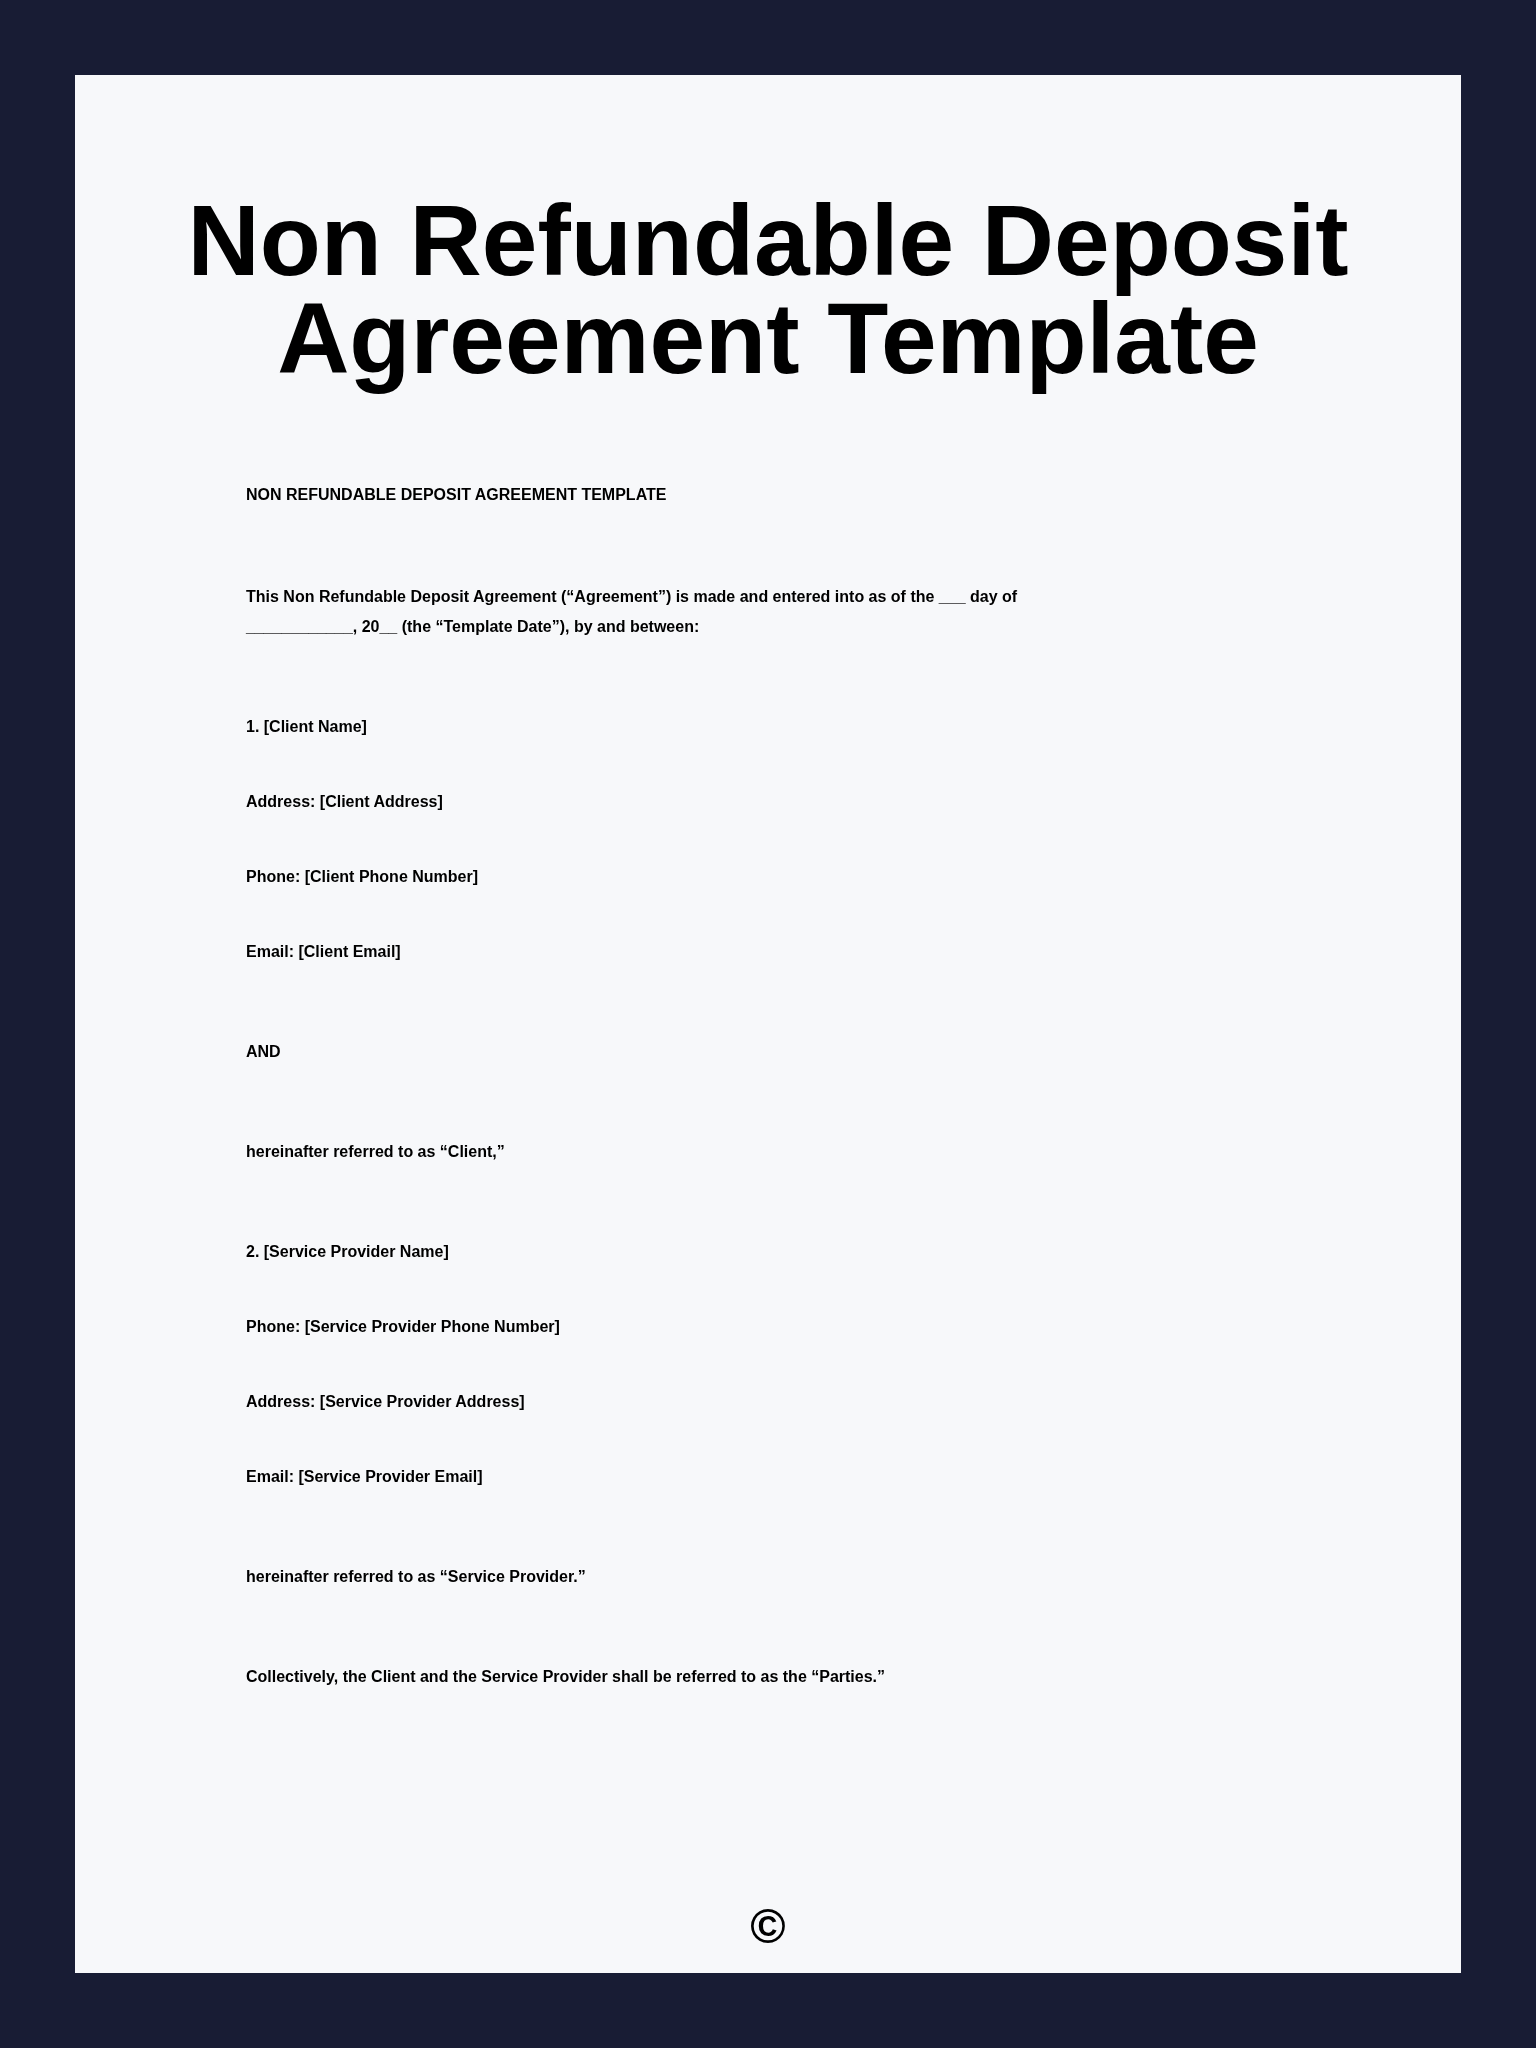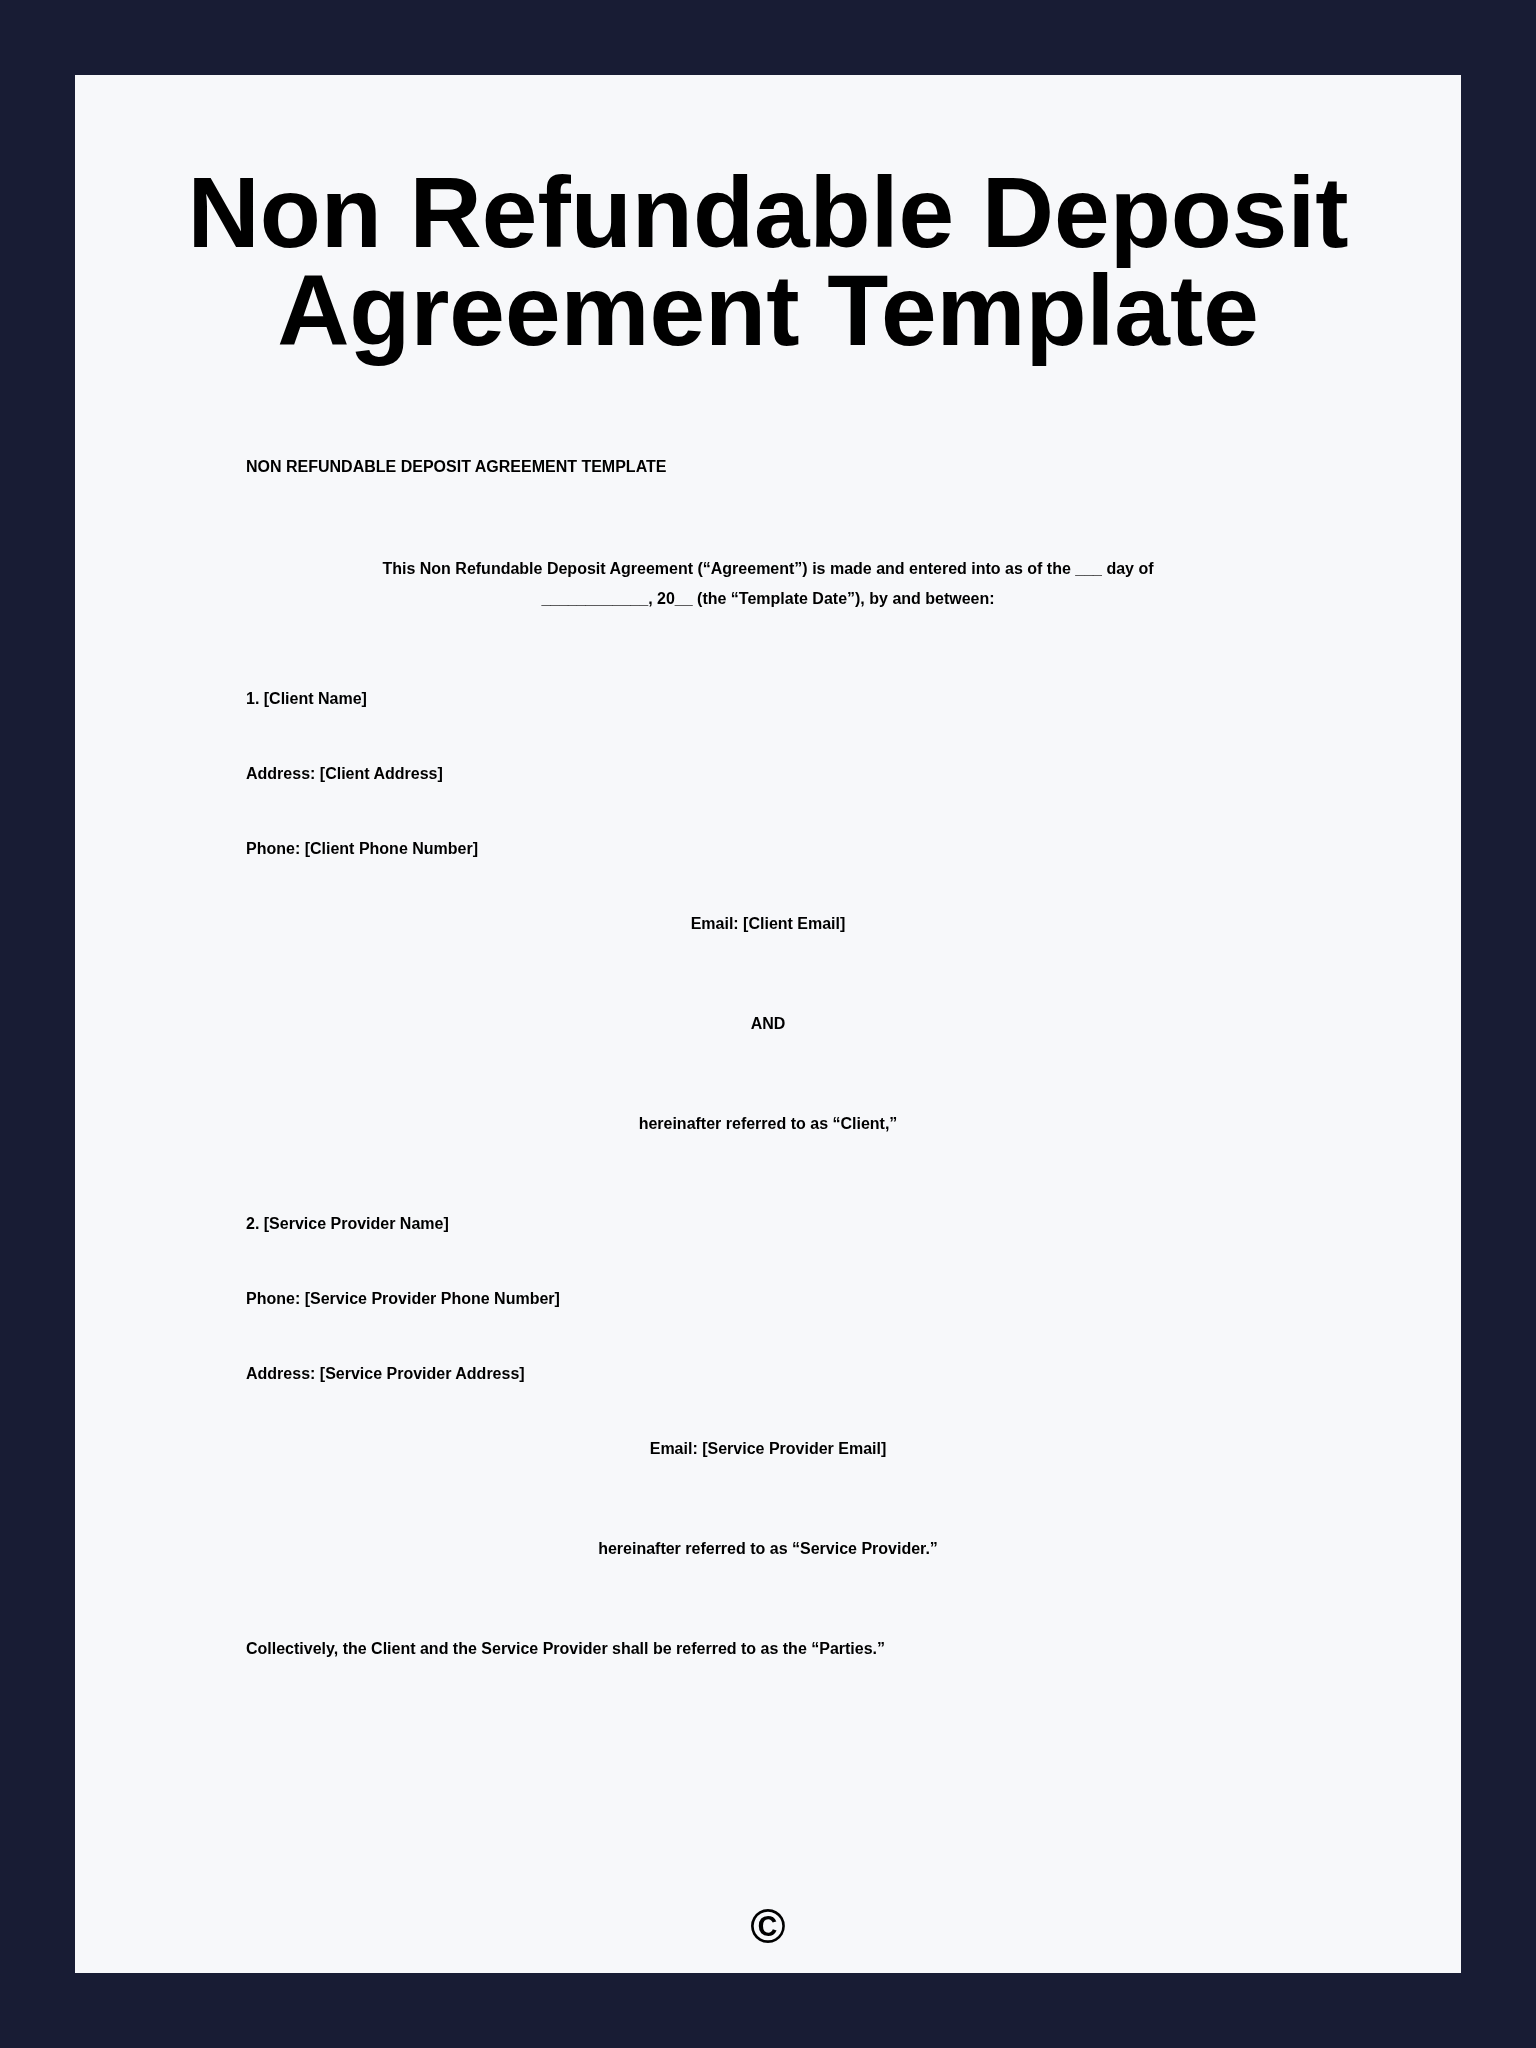--- a/index.html
+++ b/index.html
@@ -14,21 +14,21 @@
     padding:75px;
     font-family:"Liberation Sans","DejaVu Sans",sans-serif;
     overflow:hidden;
   }
   .page{
     position:relative;
     width:1386px;
     height:1898px;
     background:var(--page-bg);
     color:var(--text-color);
-    padding-top:88px;
+    padding-top:116px;
   }
   .doc-title{
     font-size:100px;
     line-height:98px;
     font-weight:700;
     text-align:center;
     color:var(--text-color);
   }
   .content{
     padding:0 171px;
@@ -36,21 +36,21 @@
   .para{
     font-size:16px;
     line-height:30px;
     font-weight:700;
     color:var(--text-color);
   }
   .doc-heading{
     margin-top:93px;
     margin-bottom:72px;
   }
-  .mb-lg{margin-bottom:70px;text-align:center;}
+  .mb-lg{margin-bottom:70px;}
   .mb-sm{margin-bottom:45px;}
   .copyright{
     position:absolute;
     left:0;
     right:0;
     top:1828px;
     text-align:center;
     font-size:48px;
     line-height:48px;
     font-weight:700;

